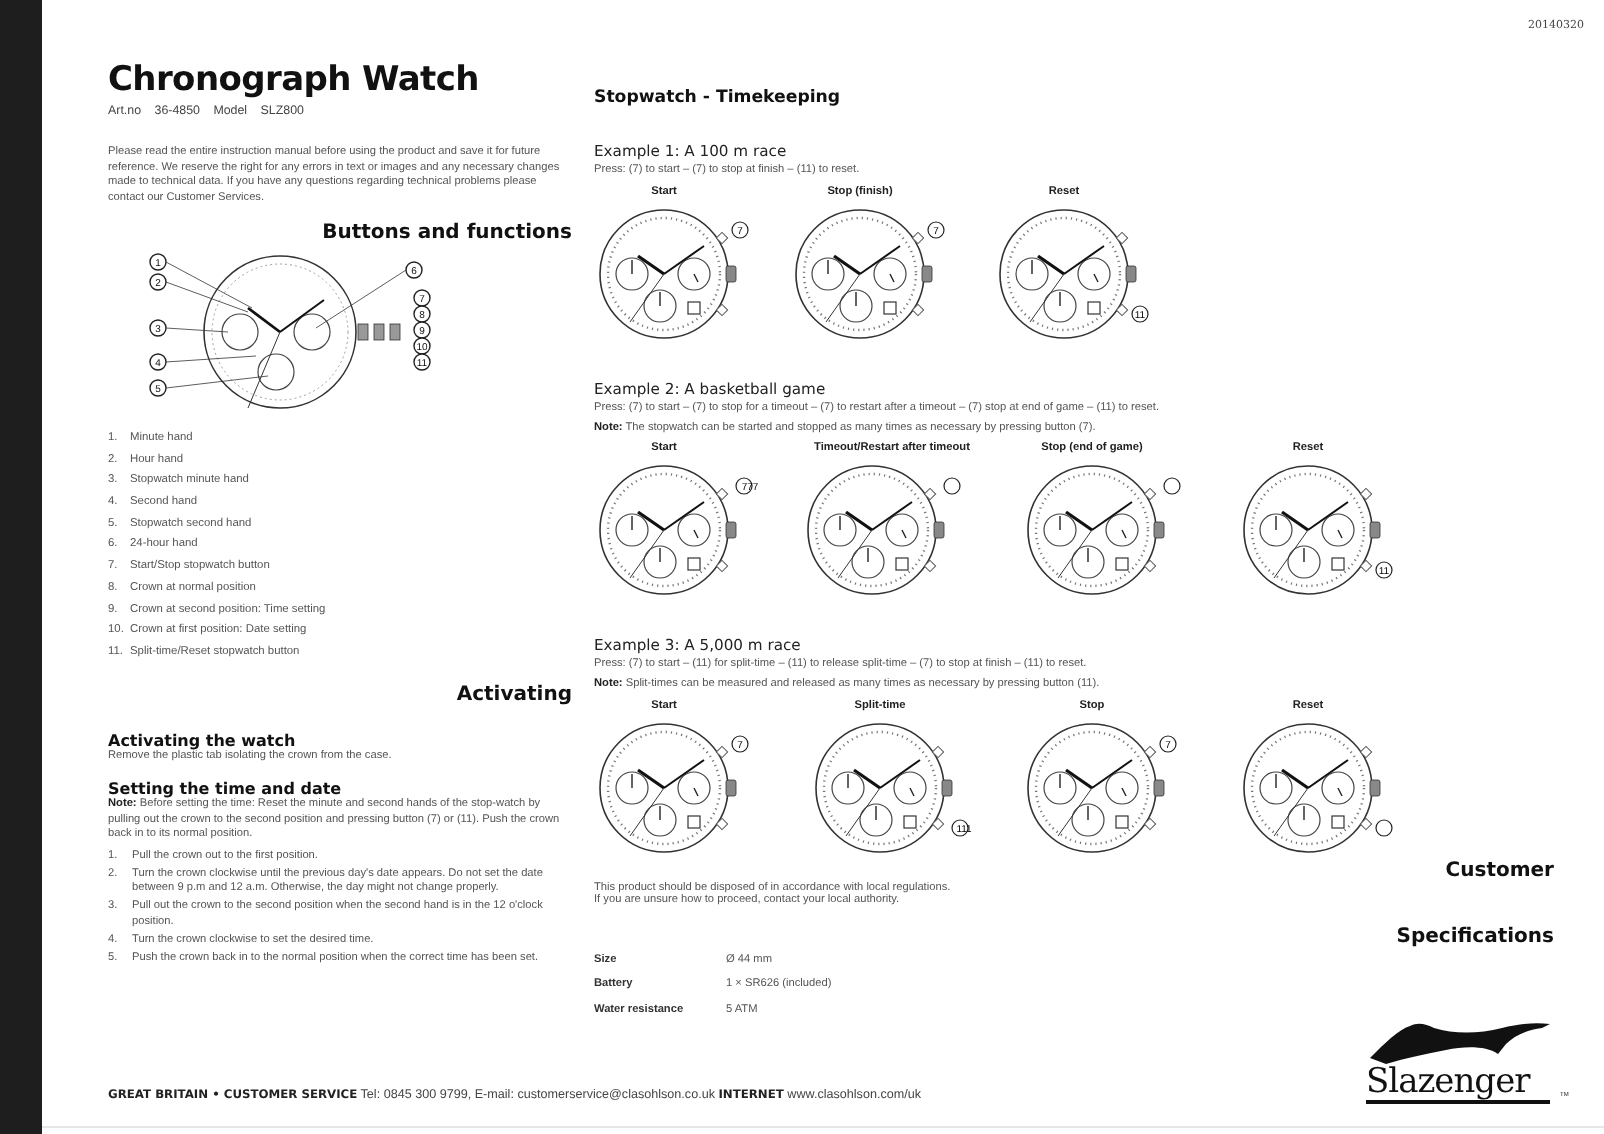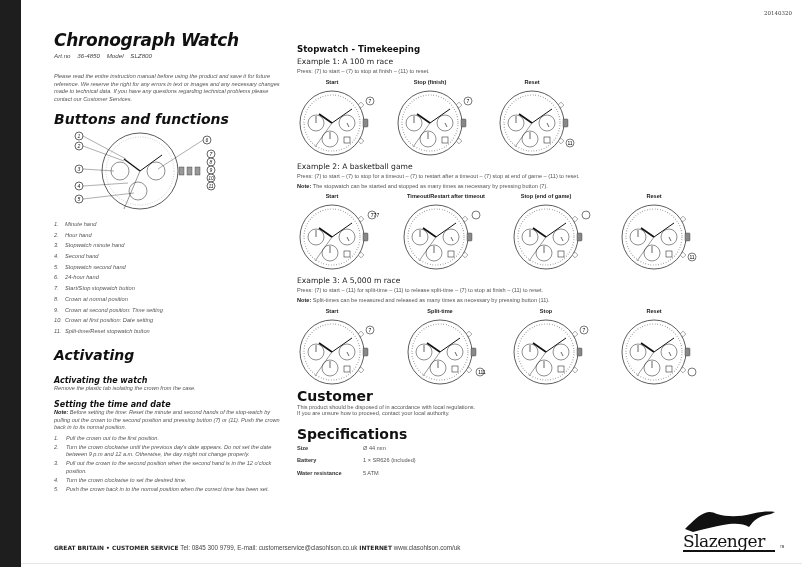--- a/index.html
+++ b/index.html
@@ -1,42 +1,42 @@
 <!DOCTYPE html>
 <html><head>
 <meta charset="utf-8">
 <style>
   * { box-sizing: border-box; margin: 0; padding: 0; }
   html, body { width: 802px; height: 567px; overflow: hidden; background: #fff; }
   body { position: relative; font-family: "Liberation Sans", sans-serif; color: #222; }
   .sidebar { position: absolute; left: 0; top: 0; width: 21px; height: 567px; background: #1e1e1e; }
   .docdate { position: absolute; right: 10px; top: 10px; font-size: 5.5px; color: #444; font-family: "DejaVu Serif", serif; }
-  .col-left { position: absolute; left: 54px; top: 30px; width: 232px; font-style: italic; }
+  .col-left { position: absolute; left: 54px; top: 30px; width: 232px; }
   .title { font-family: "DejaVu Sans", sans-serif; font-weight: bold; font-size: 17px; letter-spacing: -0.3px; color: #111; }
   .artno { font-size: 6.2px; color: #444; margin-top: 2px; }
   .artno span { margin-right: 5px; }
   .small { font-size: 5.6px; line-height: 7.5px; color: #555; }
   .intro { margin-top: 14px; width: 232px; }
-  h2 { font-family: "DejaVu Sans", sans-serif; font-weight: bold; font-size: 14px; color: #111; }
+  h2 { font-family: "DejaVu Sans", sans-serif; font-weight: bold; font-size: 10px; color: #111; text-align: right; }
   h3 { font-family: "DejaVu Sans", sans-serif; font-weight: bold; font-size: 8px; color: #111; }
   .bf-title { margin-top: 8px; }
   .diagram-main { margin-top: 4px; height: 84px; position: relative; }
   ol.flist { list-style: none; margin-top: 6px; }
   ol.flist li { font-size: 5.7px; color: #555; height: 10.7px; display: flex; }
   ol.flist li .n { width: 11px; }
   .op-title { margin-top: 8px; }
   .act-title { margin-top: 13px; }
   .set-title { margin-top: 8px; }
   .note b { color: #222; }
   ol.steps { list-style: none; margin-top: 3px; }
   ol.steps li { font-size: 5.6px; line-height: 7.6px; color: #555; display: flex; margin-bottom: 1.5px; }
   ol.steps li .n { width: 12px; flex: none; }
   .col-right { position: absolute; left: 297px; top: 44px; width: 480px; }
   .sw-title { font-family: "DejaVu Sans", sans-serif; font-weight: bold; font-size: 8.6px; color: #111; }
-  .ex-title { font-family: "DejaVu Sans", sans-serif; font-size: 7.6px; color: #222; margin-top: 3px; }
+  .ex-title { font-family: "DejaVu Sans", sans-serif; font-size: 7.6px; color: #222; margin-top: 17px; }
   .press { font-size: 5.6px; color: #555; margin-top: 2px; line-height: 7.8px; }
   .press b { color: #222; }
   .watch-row { position: relative; height: 80px; }
   .watch { position: absolute; top: 0; width: 100px; height: 80px; }
   .watch .lbl { position: absolute; top: 0; left: 0; width: 70px; text-align: center; font-size: 5.6px; font-weight: bold; color: #222; white-space: nowrap; }
   .watch svg { position: absolute; top: 8px; left: 0; }
   .disp-title { margin-top: 0; }
   .spec-table { margin-top: 3px; }
   .spec-row { display: flex; font-size: 5.6px; height: 12.5px; }
   .spec-row .k { width: 66px; font-weight: bold; color: #333; }

